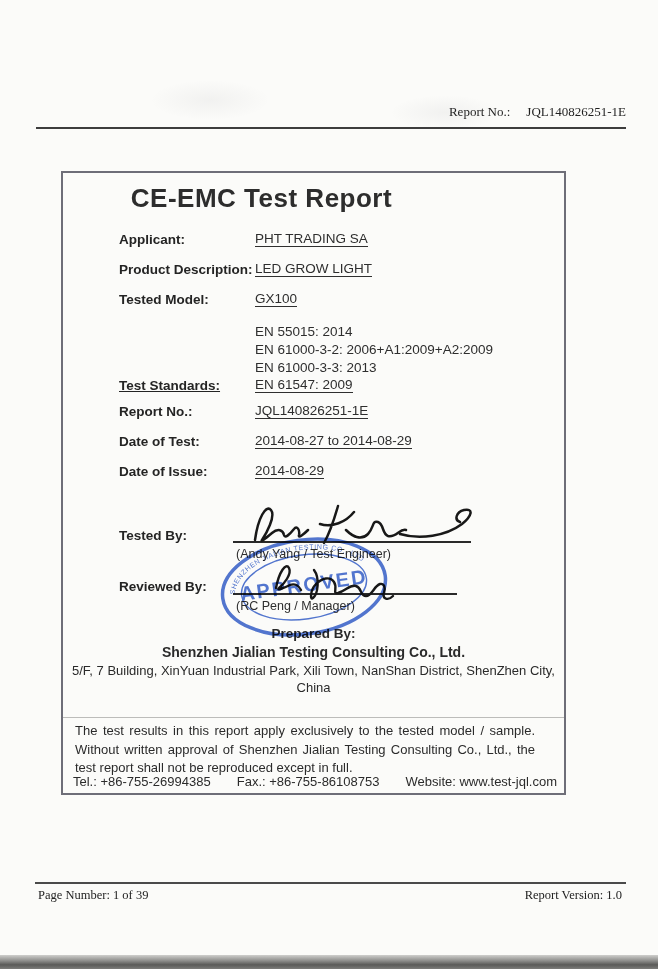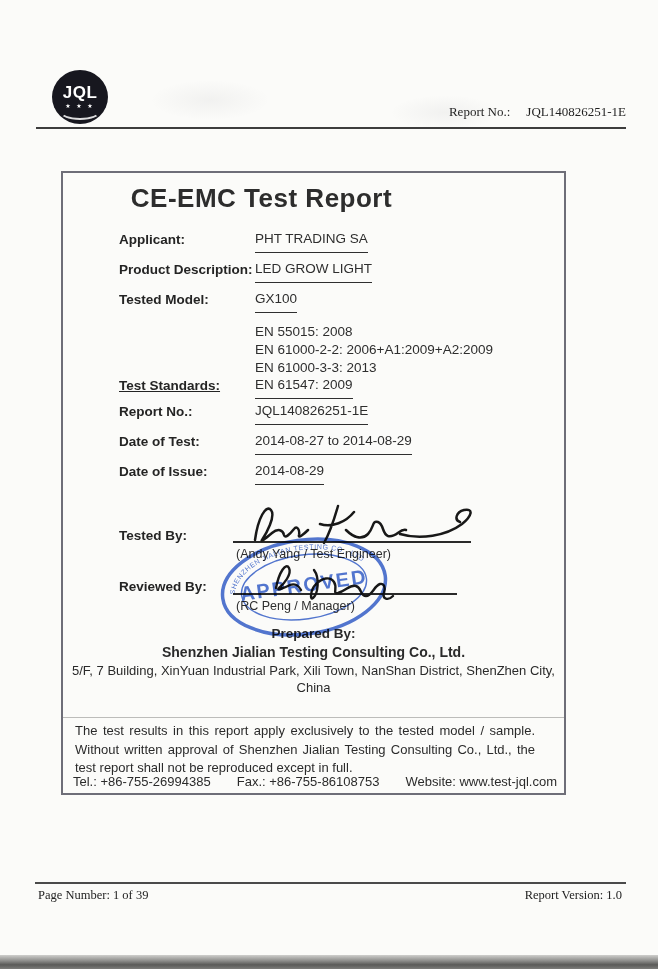--- a/index.html
+++ b/index.html
@@ -28,21 +28,21 @@
   .report-no .val { margin-left:16px; }
   .header-rule { left:36px; top:127px; width:590px; height:2px; background:#3d3d3d; }
 
   
   .main-box { left:61px; top:171px; width:505px; height:624px; border:2px solid #6e6e78; }
 
   .title { left:61px; top:183px; width:401px; text-align:center; font-size:26px; font-weight:bold; color:#2d2d2d; letter-spacing:0.5px; }
 
   .row-label { left:72px; font-size:13.5px; font-weight:bold; color:#242424;margin-left:47px; }
   .row-value { left:255px; font-size:13.5px; color:#2e2e2e; }
-  .u { display:inline-block; border-bottom:1px solid #2f2f2f; padding-bottom:6px; }
+  .u { display:inline-block; border-bottom:1px solid #2f2f2f; padding-bottom:0; }
 
   
   .sigline { height:2px; background:#2a2a2a; }
   .caption { font-size:12.5px; color:#2e2e2e; }
   .sig-svg { z-index:4; }
   .stamp-svg { z-index:5; opacity:0.8; mix-blend-mode:multiply; }
 
   .center-block { left:61px; width:505px; text-align:center; }
   .prep-heading { font-size:13.5px; font-weight:bold; }
   .prep-company { font-size:14px; font-weight:bold; }
@@ -60,25 +60,20 @@
 
   .scan-edge { left:0; top:955px; width:658px; height:14px;
     background:linear-gradient(180deg,#cfcfcd 0%,#8f8f8d 40%,#5a5a58 70%,#7c7c7a 100%); }
   .smudge { border-radius:50%; background:radial-gradient(closest-side, rgba(60,60,70,.05), rgba(60,60,70,0)); }
 </style>
 </head>
 <body>
 
 <div class="page">
 
-  <div class="abs logo">
-    <span class="logo-text">JQL</span>
-    <span class="logo-stars">★ ★ ★</span>
-    <span class="logo-laurel"></span>
-  </div>
   <div class="abs smudge" style="left:150px; top:80px; width:120px; height:40px;"></div>
   <div class="abs smudge" style="left:390px; top:95px; width:110px; height:35px;"></div>
 
   <div class="abs report-no">
     <span>Report No.:</span><span class="val">JQL140826251-1E</span>
   </div>
   <div class="abs header-rule"></div>
 
   <div class="abs main-box"></div>
 
@@ -86,22 +81,22 @@
 
   <div class="abs row-label" style="top:232px;">Applicant:</div>
   <div class="abs row-value" style="top:231px;"><span class="u">PHT TRADING SA</span></div>
 
   <div class="abs row-label" style="top:262px;">Product Description:</div>
   <div class="abs row-value" style="top:261px;"><span class="u">LED GROW LIGHT</span></div>
 
   <div class="abs row-label" style="top:292px;">Tested Model:</div>
   <div class="abs row-value" style="top:291px;"><span class="u">GX100</span></div>
 
-  <div class="abs row-value" style="top:324px;">EN 55015: 2008</div>
-  <div class="abs row-value" style="top:342px;">EN 61000-2-2: 2006+A1:2009+A2:2009</div>
+  <div class="abs row-value" style="top:324px;">EN 55015: 2014</div>
+  <div class="abs row-value" style="top:342px;">EN 61000-3-2: 2006+A1:2009+A2:2009</div>
   <div class="abs row-value" style="top:360px;">EN 61000-3-3: 2013</div>
   <div class="abs row-label" style="top:378px;text-decoration:underline;">Test Standards:</div>
   <div class="abs row-value" style="top:377px;"><span class="u">EN 61547: 2009</span></div>
 
   <div class="abs row-label" style="top:404px;">Report No.:</div>
   <div class="abs row-value" style="top:403px;"><span class="u">JQL140826251-1E</span></div>
 
   <div class="abs row-label" style="top:434px;">Date of Test:</div>
   <div class="abs row-value" style="top:433px;"><span class="u">2014-08-27 to 2014-08-29</span></div>
 

